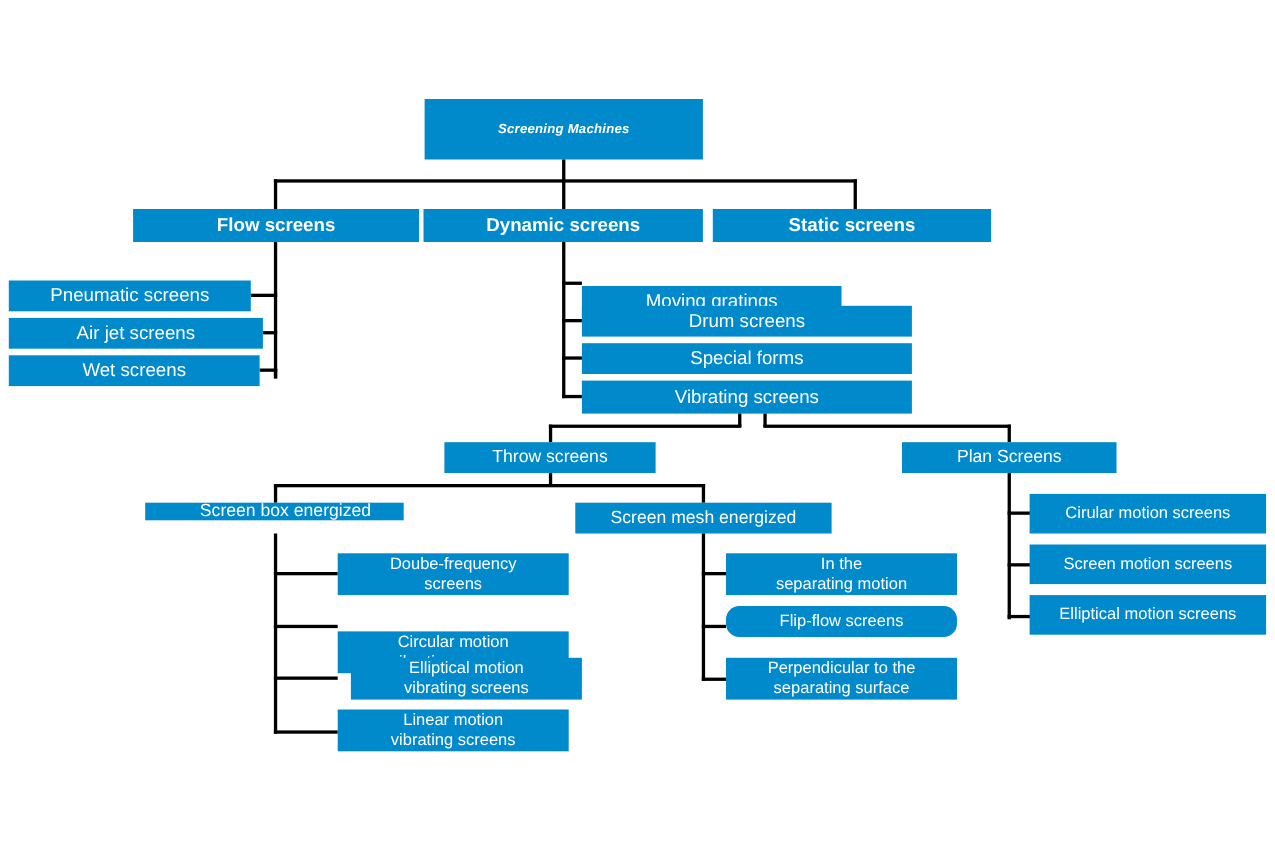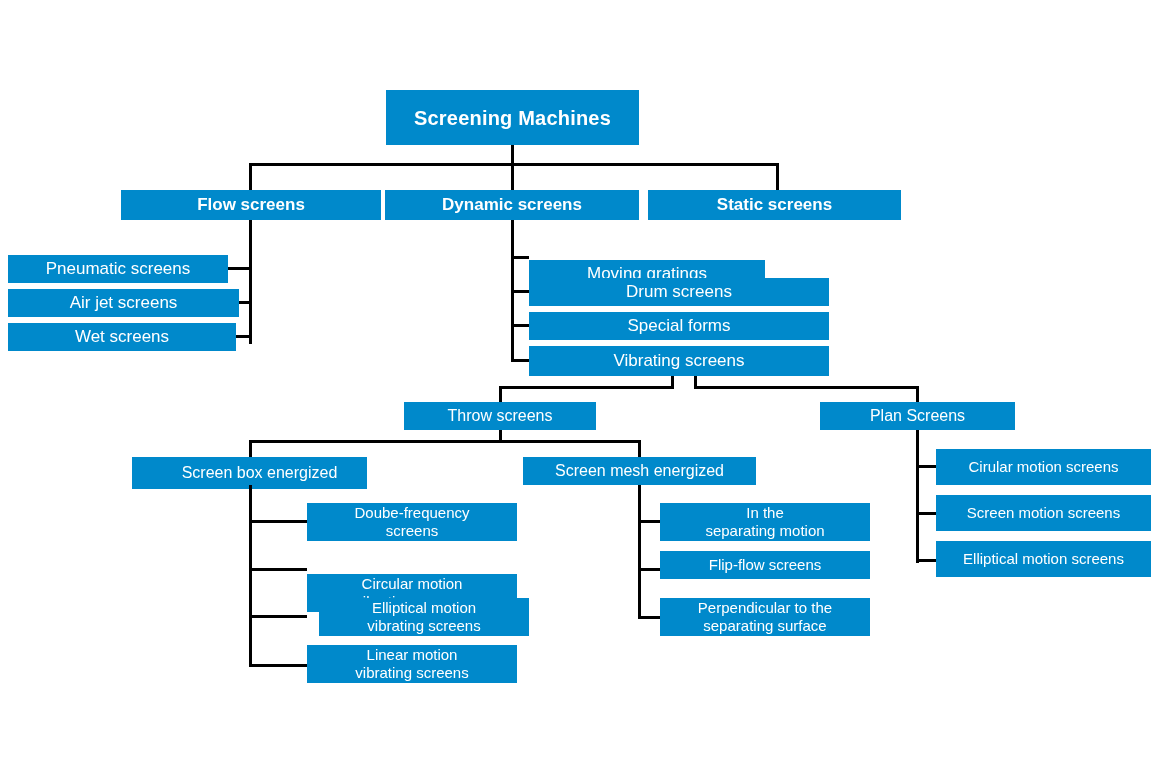--- a/index.html
+++ b/index.html
@@ -25,23 +25,24 @@
     color: #ffffff;
     display: flex;
     align-items: center;
     justify-content: center;
     text-align: center;
     line-height: 1.2;
     box-sizing: border-box;
     white-space: pre-line;
   }
   .lvl0 {
-    font-size: 20px;
+    font-size: 12px;
     font-weight: bold;
     letter-spacing: 0.2px;
+    font-style: italic;
   }
   .lvl1 {
     font-size: 17px;
     font-weight: bold;
   }
   .lvl2 {
     font-size: 17px;
     font-weight: normal;
   }
   .lvl3 {
@@ -108,21 +109,21 @@
   <div class="connector vline" style="left:916px; top:386px; width:3px; height:16px;"></div>
 
   <div class="node lvl3" style="left:820px; top:402px; width:195px; height:28px;">Plan Screens</div>
   <div class="node lvl3" style="left:404px; top:402px; width:192px; height:28px;">Throw screens</div>
 
   <div class="connector vline" style="left:499px; top:430px; width:3px; height:12px;"></div>
   <div class="connector hline" style="left:249px; top:440px; width:392px; height:3px;"></div>
   <div class="connector vline" style="left:249px; top:440px; width:3px; height:17px;"></div>
   <div class="connector vline" style="left:638px; top:440px; width:3px; height:17px;"></div>
 
-  <div class="node lvl3" style="left:132px; top:457px; width:235px; height:32px;padding-left:20px;">Screen box energized</div>
+  <div class="node lvl3" style="left:132px; top:457px; width:235px; height:16px;padding-left:20px;">Screen box energized</div>
   <div class="node lvl3" style="left:523px; top:457px; width:233px; height:28px;">Screen mesh energized</div>
 
   <div class="connector vline" style="left:249px; top:485px; width:3px; height:182px;"></div>
   <div class="connector hline" style="left:249px; top:520px; width:58px; height:3px;"></div>
   <div class="connector hline" style="left:249px; top:568px; width:58px; height:3px;"></div>
   <div class="connector hline" style="left:249px; top:615px; width:58px; height:3px;"></div>
   <div class="connector hline" style="left:249px; top:664px; width:58px; height:3px;"></div>
 
   <div class="node lvl4" style="left:307px; top:503px; width:210px; height:38px;">Doube-frequency
 screens</div>
@@ -133,21 +134,21 @@
   <div class="node lvl4" style="left:307px; top:645px; width:210px; height:38px;">Linear motion
 vibrating screens</div>
 
   <div class="connector vline" style="left:638px; top:485px; width:3px; height:134px;"></div>
   <div class="connector hline" style="left:638px; top:520px; width:22px; height:3px;"></div>
   <div class="connector hline" style="left:638px; top:568px; width:22px; height:3px;"></div>
   <div class="connector hline" style="left:638px; top:616px; width:22px; height:3px;"></div>
 
   <div class="node lvl4" style="left:660px; top:503px; width:210px; height:38px;">In the
 separating motion</div>
-  <div class="node lvl4" style="left:660px; top:551px; width:210px; height:28px;">Flip-flow screens</div>
+  <div class="node lvl4" style="left:660px; top:551px; width:210px; height:28px;border-radius:12px;">Flip-flow screens</div>
   <div class="node lvl4" style="left:660px; top:598px; width:210px; height:38px;">Perpendicular to the
 separating surface</div>
 
   <div class="connector vline" style="left:916px; top:430px; width:3px; height:133px;"></div>
   <div class="connector hline" style="left:916px; top:465px; width:22px; height:3px;"></div>
   <div class="connector hline" style="left:916px; top:512px; width:22px; height:3px;"></div>
   <div class="connector hline" style="left:916px; top:559px; width:22px; height:3px;"></div>
 
   <div class="node lvl4" style="left:936px; top:449px; width:215px; height:36px;">Cirular motion screens</div>
   <div class="node lvl4" style="left:936px; top:495px; width:215px; height:36px;">Screen motion screens</div>

